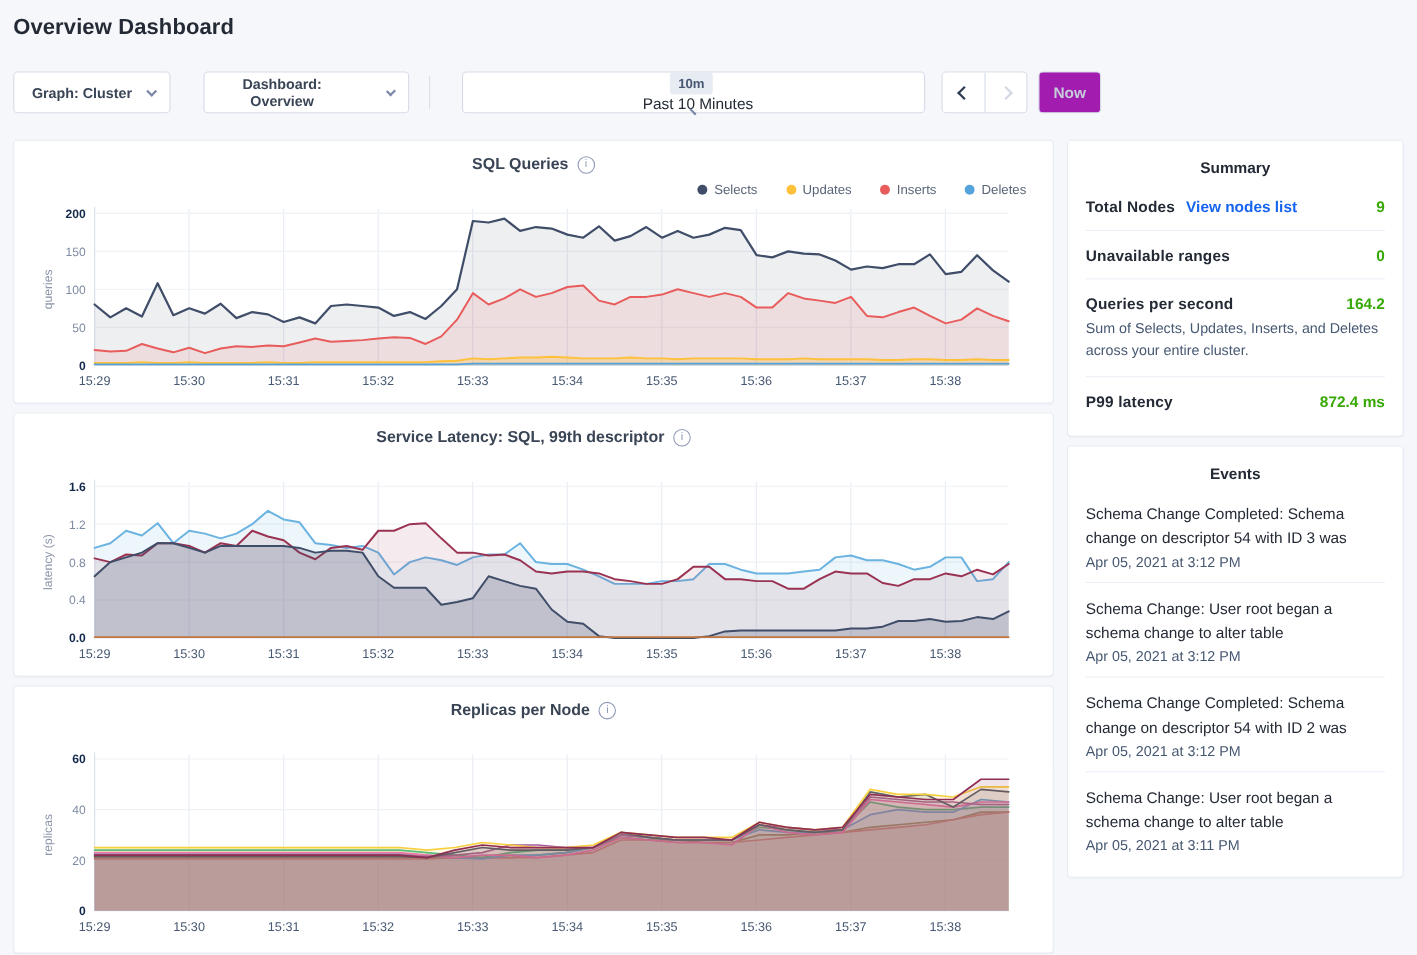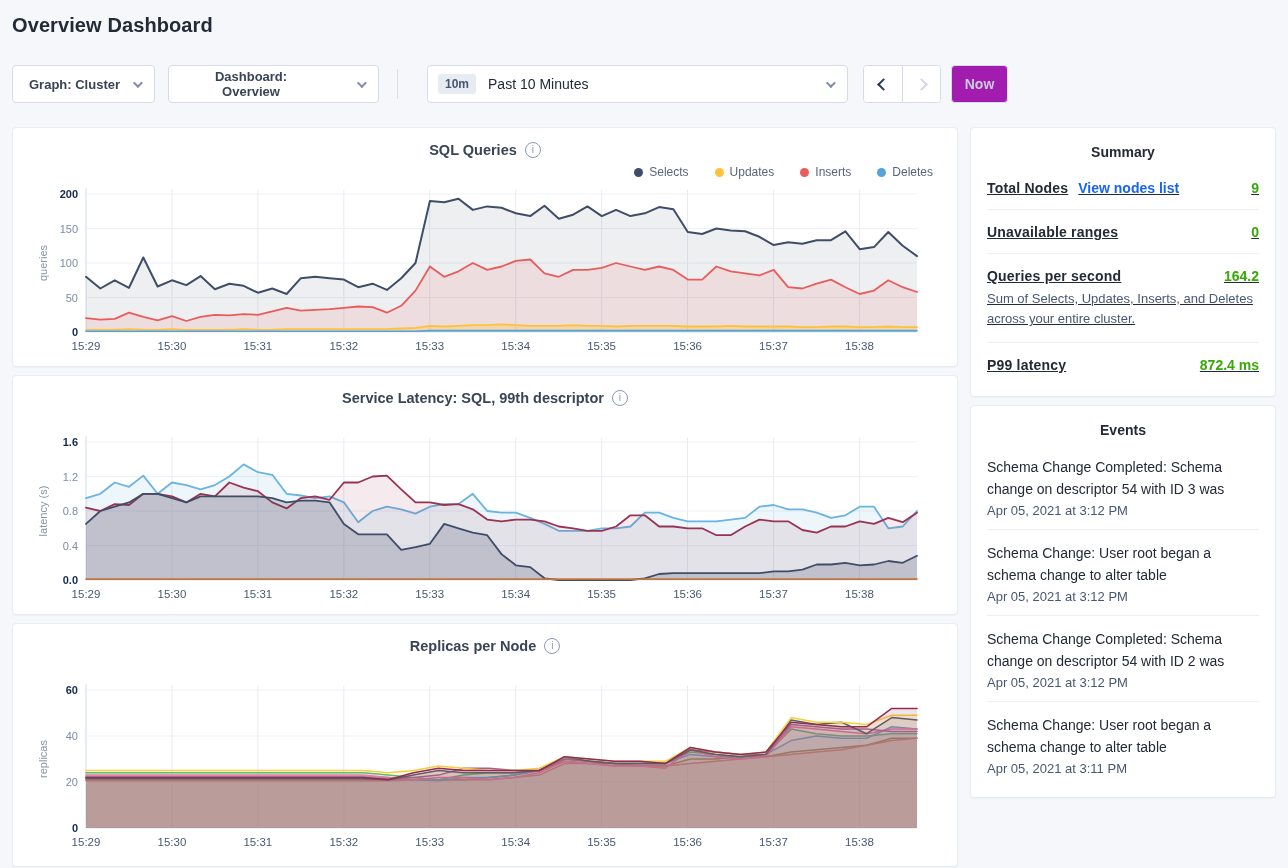--- a/index.html
+++ b/index.html
@@ -17,26 +17,26 @@
   
   .toolbar { display:flex; align-items:center; padding:28px 12px 0 12px; }
   .dd-btn {
     height:38px; background:#fff; border:1px solid #d6dbe7; border-radius:4px;
     display:flex; align-items:center; gap:10px; padding:0 14px 0 16px;
     font-family:inherit; font-size:13px; font-weight:700; color:#394455; cursor:pointer;
   }
   .chev { width:7px; height:7px; border-right:2px solid #7e89a9; border-bottom:2px solid #7e89a9;
           transform:rotate(45deg) translateY(-2px); display:inline-block; }
   .dd-graph { width:143px; justify-content:space-between; }
-  .dd-dash  { width:211px; justify-content:space-between; margin-left:13px;gap:40px; }
+  .dd-dash  { width:187px; justify-content:space-between; margin-left:30px;gap:40px; }
   .tb-divider { width:1px; height:30px; background:#d9dfeb; margin:0 0 0 18px; }
   .time-picker {
     height:38px; width:421px; margin-left:29px; background:#fff;
     border:1px solid #d6dbe7; border-radius:4px;
-    display:flex; align-items:center; padding:0 14px 0 10px; cursor:pointer;
+    display:flex; align-items:center; padding:0 14px 0 10px; cursor:pointer;flex-direction:column;
   }
   .time-badge {
     background:#e7ecf3; color:#475872; border-radius:3px;
     font-size:12px; font-weight:700; padding:3px 7px;
   }
   .time-label { font-size:14px; font-weight:400; color:#242a35; margin-left:12px; flex:1; text-align:left;}
   .arrow-group {
     display:flex; margin-left:15px; background:#fff;
     border:1px solid #d6dbe7; border-radius:4px; overflow:hidden; height:38px;
   }
@@ -76,21 +76,21 @@
   .spacer-24 { height:24px; }
   svg.chart { display:block; width:906px; height:172px; }
   .ytick { font-size:11px; fill:#7e8ba3; }
   .ytick.strong { font-weight:700; fill:#13294b; }
   .xtick { font-size:11.5px; fill:#475872; }
   .ylab { font-size:11px; fill:#8a93a8; }
   
   .side-card { padding:16px 16px 10px 16px; }
   .side-card + .side-card { margin-top:8px; }
   .side-title { text-align:center; font-size:14px; font-weight:700; color:#242a35; padding-bottom:6px; }
-  .sum-row { padding:14px 0 13px 0; border-bottom:1px solid #eceff5;text-decoration:underline; }
+  .sum-row { padding:14px 0 13px 0; border-bottom:1px solid #eceff5; }
   .sum-row:last-child { border-bottom:none; }
   .sum-line { display:flex; align-items:baseline; }
   .sum-label { font-size:14px; font-weight:700; color:#242a35; letter-spacing:.2px; }
   .sum-link { font-size:14px; font-weight:700; color:#1664f0; margin-left:10px; cursor:pointer; }
   .sum-value { margin-left:auto; font-size:14px; font-weight:700; color:#37a806; }
   .sum-sub { font-size:13px; color:#475872; line-height:1.55; margin-top:5px; }
   .event-item { padding:12px 0 11px 0; border-bottom:1px solid #eceff5; }
   .event-item:last-child { border-bottom:none; }
   .event-msg { font-size:14px; color:#242a35; line-height:22px; max-height:44px; overflow:hidden; }
   .event-time { font-size:13px; color:#475872; margin-top:3px; }

